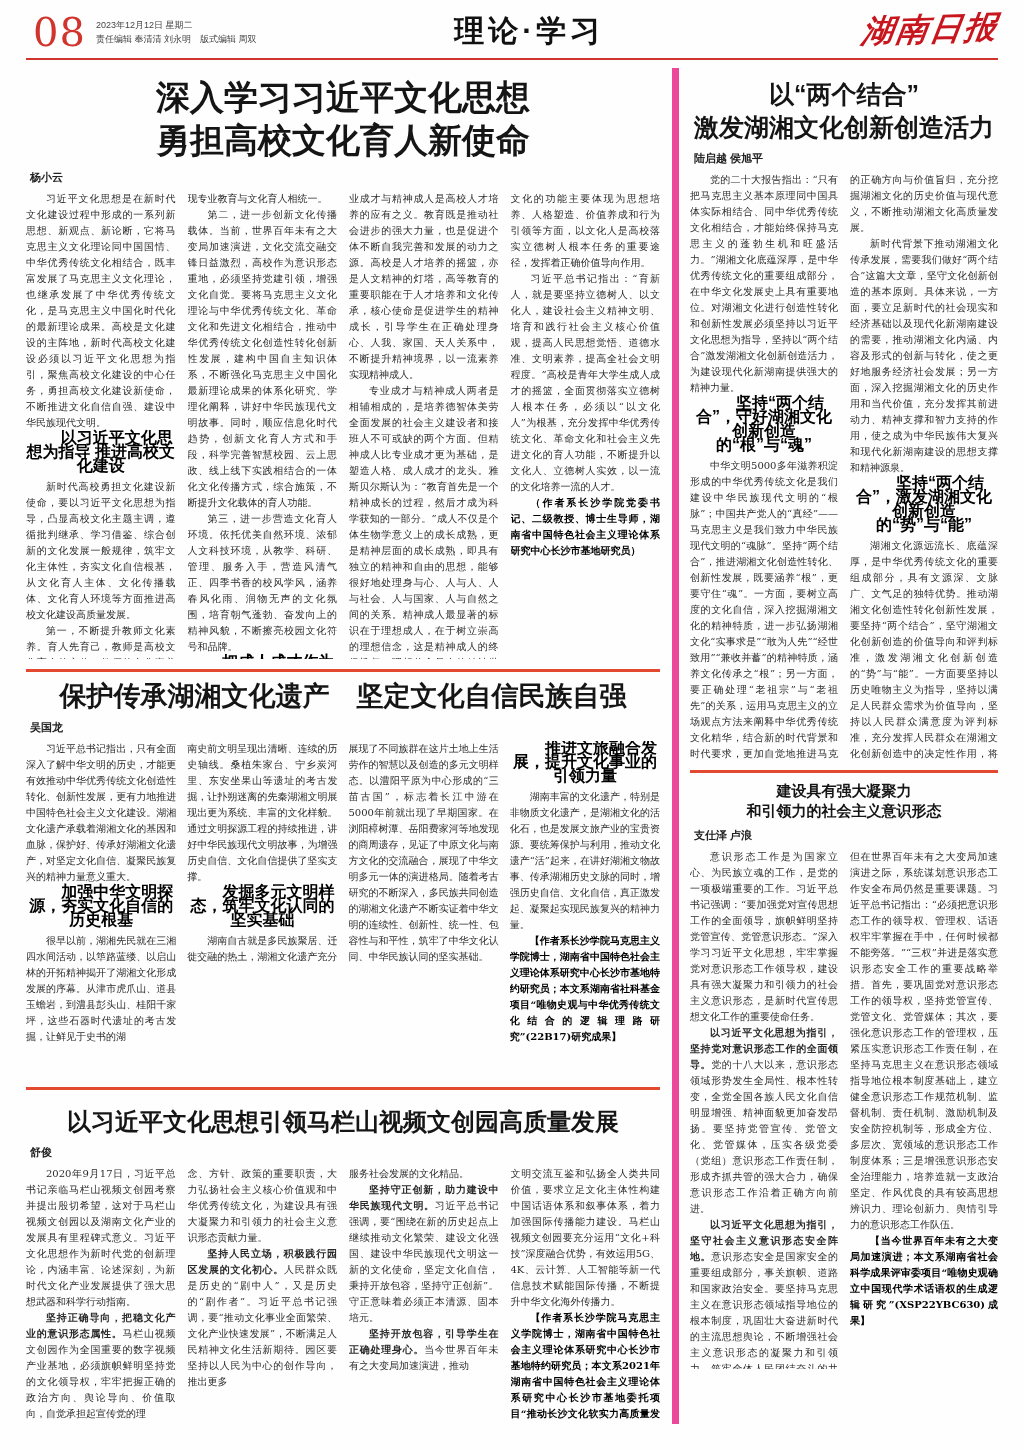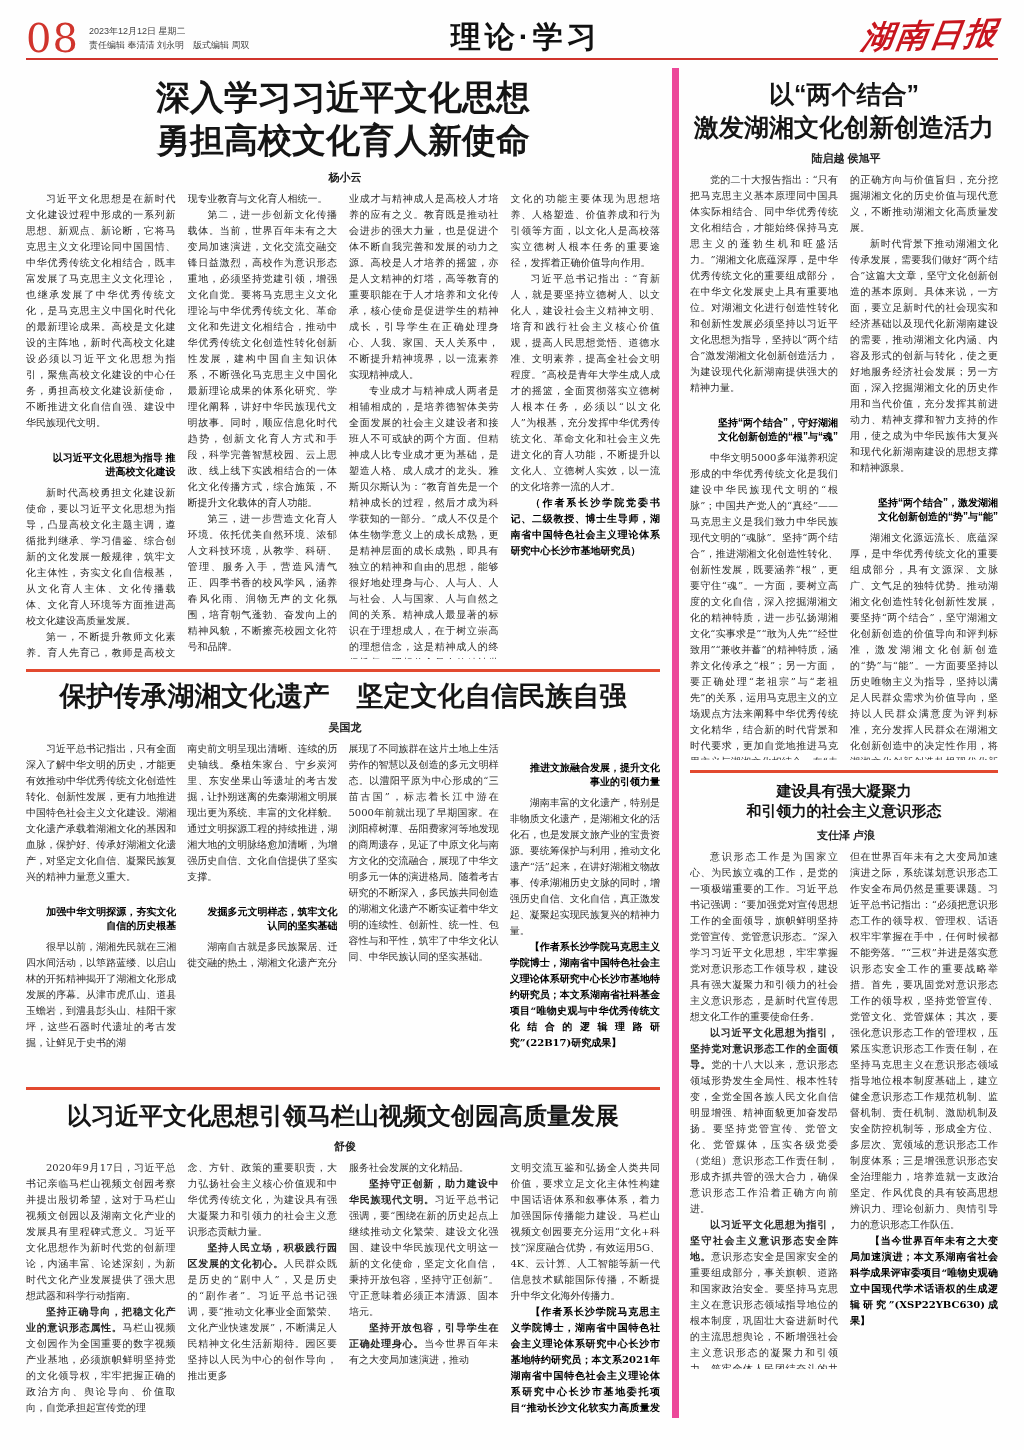--- a/index.html
+++ b/index.html
@@ -5,21 +5,21 @@
   * { margin:0; padding:0; box-sizing:border-box; }
   html,body { background:#e8e8e8; }
   .page {
     position:relative; width:1024px; height:1450px; margin:0 auto;
     background:#fefefe; overflow:hidden;
     font-family:"DejaVu Serif","Liberation Serif",serif;
     color:#222;
   }
   
   .hdr { display:flex; align-items:flex-end; justify-content:space-between;
-         padding:10px 26px 0 26px; height:58px; }
+         padding:10px 26px 6px 26px; height:58px;margin-left:7px; }
   .hdr-left { display:flex; align-items:center; gap:10px; }
   .pagenum { color:#d0342c; font-size:40px; line-height:1;
              font-family:"DejaVu Serif",serif; letter-spacing:1px; }
   .dateblock { font-size:9px; color:#444; line-height:1.6;
                font-family:"Liberation Sans",sans-serif; }
   .section-title { font-size:30px; font-weight:bold; color:#111;
                    font-family:"Liberation Sans",sans-serif; letter-spacing:4px;
                    transform:translateX(-30px); }
   .masthead { color:#c8161e; font-size:32px; font-weight:bold; font-style:italic;
               font-family:"DejaVu Serif",serif; transform:skewX(-10deg) rotate(-2deg);
@@ -29,33 +29,33 @@
   .content { display:flex; padding:8px 26px 0 26px; }
   .left-zone { width:634px; }
   .right-zone { flex:1; margin-left:12px; border-left:7px solid #ec4899; padding-left:11px; }
   .divider { height:3px; background:#e2492f; margin:10px 0 8px 0; }
   
   .a-title { text-align:center; font-weight:bold; color:#151515;
              font-family:"Liberation Sans",sans-serif; }
   .t-a { font-size:34px; line-height:1.26; margin-top:8px; }
   .t-b { font-size:25px; line-height:1.3;  margin-top:10px; }
   .t-c { font-size:27px; line-height:1.2;  margin-top:2px; }
-  .t-d { font-size:24px; line-height:1.2;  margin-top:12px; }
+  .t-d { font-size:24px; line-height:1.2;  margin-top:18px; }
   .t-e { font-size:15px; line-height:1.3; }
   .byline { font-size:11px; font-weight:bold; color:#222; margin:8px 0 6px 4px;
-            font-family:"Liberation Sans",sans-serif;text-align:center; }
+            font-family:"Liberation Sans",sans-serif; }
   
   .cols { display:flex; gap:12px; overflow:hidden; }
   .col { flex:1; overflow:hidden; }
   .col p { font-size:10px; line-height:16px; text-align:justify;
            text-indent:2em; color:#2b2b2b; }
   .col p.noind { text-indent:0; }
-  .col h3 { font-size:10px; line-height:14px; font-weight:bold; color:#000;
+  .col h3 { font-size:16px; line-height:14px; font-weight:bold; color:#000;
             font-family:"Liberation Sans",sans-serif; text-indent:2em;
-            margin:20px 0 6px 0; text-align:right; }
+            margin:0 0 6px 0; text-align:center; }
   .col p.attr { font-weight:bold; color:#000; }
   .col b.lead { font-family:"Liberation Sans",sans-serif; }
   
   .body-a { height:468px; }
   .body-b { height:588px; }
   .body-c { height:336px;gap:11px; }
   .body-d { height:258px; }
   .body-e { height:520px; }
 </style>
 </head>
@@ -123,21 +123,21 @@
           <span>保护传承湖湘文化遗产　坚定文化自信民族自强</span>
         </h1>
         <div class="byline">吴国龙</div>
         <div class="cols body-c">
             <div class="col">
               <p>习近平总书记指出，只有全面深入了解中华文明的历史，才能更有效推动中华优秀传统文化创造性转化、创新性发展，更有力地推进中国特色社会主义文化建设。湖湘文化遗产承载着湖湘文化的基因和血脉，保护好、传承好湖湘文化遗产，对坚定文化自信、凝聚民族复兴的精神力量意义重大。</p>
               <h3>加强中华文明探源，夯实文化自信的历史根基</h3>
               <p>很早以前，湖湘先民就在三湘四水间活动，以筚路蓝缕、以启山林的开拓精神揭开了湖湘文化形成发展的序幕。从津市虎爪山、道县玉蟾岩，到澧县彭头山、桂阳千家坪，这些石器时代遗址的考古发掘，让鲜见于史书的湖</p>
             </div>
             <div class="col">
-              <p class="noind">南史前文明呈现出清晰、连续的历史轴线。桑植朱家台、宁乡炭河里、东安坐果山等遗址的考古发掘，让扑朔迷离的先秦湖湘文明展现出更为系统、丰富的文化样貌。通过文明探源工程的持续推进，湖湘大地的文明脉络愈加清晰，为增强历史自信、文化自信提供了坚实支撑。</p>
+              <p class="noind">南史前文明呈现出清晰、连续的历史轴线。桑植朱家台、宁乡炭河里、东安坐果山等遗址的考古发掘，让扑朔迷离的先秦湖湘文明展现出更为系统、丰富的文化样貌。通过文明探源工程的持续推进，讲好中华民族现代文明故事，为增强历史自信、文化自信提供了坚实支撑。</p>
               <h3>发掘多元文明样态，筑牢文化认同的坚实基础</h3>
               <p>湖南自古就是多民族聚居、迁徙交融的热土，湖湘文化遗产充分</p>
             </div>
             <div class="col">
               <p class="noind">展现了不同族群在这片土地上生活劳作的智慧以及创造的多元文明样态。以澧阳平原为中心形成的“三苗古国”，标志着长江中游在5000年前就出现了早期国家。在浏阳樟树潭、岳阳费家河等地发现的商周遗存，见证了中原文化与南方文化的交流融合，展现了中华文明多元一体的演进格局。随着考古研究的不断深入，多民族共同创造的湖湘文化遗产不断实证着中华文明的连续性、创新性、统一性、包容性与和平性，筑牢了中华文化认同、中华民族认同的坚实基础。</p>
             </div>
             <div class="col">
               <h3>推进文旅融合发展，提升文化事业的引领力量</h3>
               <p>湖南丰富的文化遗产，特别是非物质文化遗产，是湖湘文化的活化石，也是发展文旅产业的宝贵资源。要统筹保护与利用，推动文化遗产“活”起来，在讲好湖湘文物故事、传承湖湘历史文脉的同时，增强历史自信、文化自信，真正激发起、凝聚起实现民族复兴的精神力量。</p>
               <p class="attr">【作者系长沙学院马克思主义学院博士，湖南省中国特色社会主义理论体系研究中心长沙市基地特约研究员；本文系湖南省社科基金项目“唯物史观与中华优秀传统文化结合的逻辑理路研究”(22B17)研究成果】</p>

